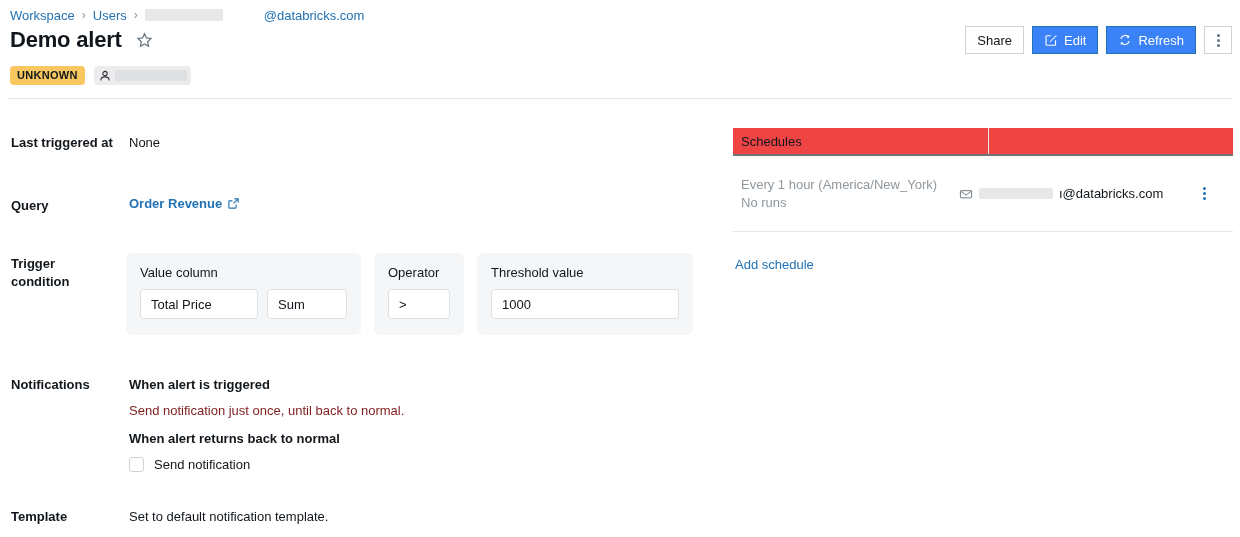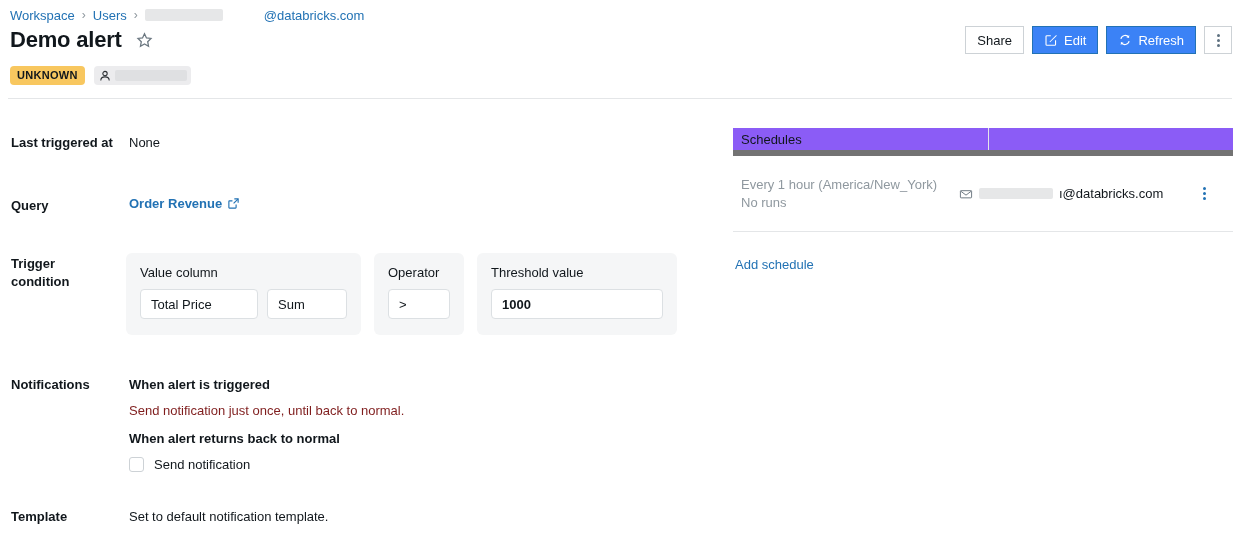--- a/index.html
+++ b/index.html
@@ -242,21 +242,21 @@
     align-items: center;
     padding: 0 10px;
     font-size: 13px;
     color: #11171c;
     cursor: pointer;
     white-space: nowrap;
   }
   .fb-value  { width: 118px; }
   .fb-func   { width: 80px; }
   .fb-op     { width: 62px; }
-  .fb-thresh { width: 172px; font-weight: bold; }
+  .fb-thresh { width: 188px; }
 
   
   .row-notif-label { top: 376px; }
   .notif-block {
     position: absolute;
     left: 129px;
     top: 376px;
     width: 560px;
   }
   .notif-head {
@@ -294,23 +294,23 @@
 
   
   .sched-table {
     position: absolute;
     left: 733px;
     top: 128px;
     width: 500px;
   }
   .sched-header {
     display: flex;
-    background: #8b5cf6;
+    background: #ef4444;
     height: 28px;
-    border-bottom: 6px solid #737373;
+    border-bottom: 2px solid #737373;
     gap: 37px;
   }
   .sched-header .th {
     font-size: 13px;
     font-weight: normal;
     color: #11171c;
     display: flex;
     align-items: center;
     padding-left: 8px;
   }

